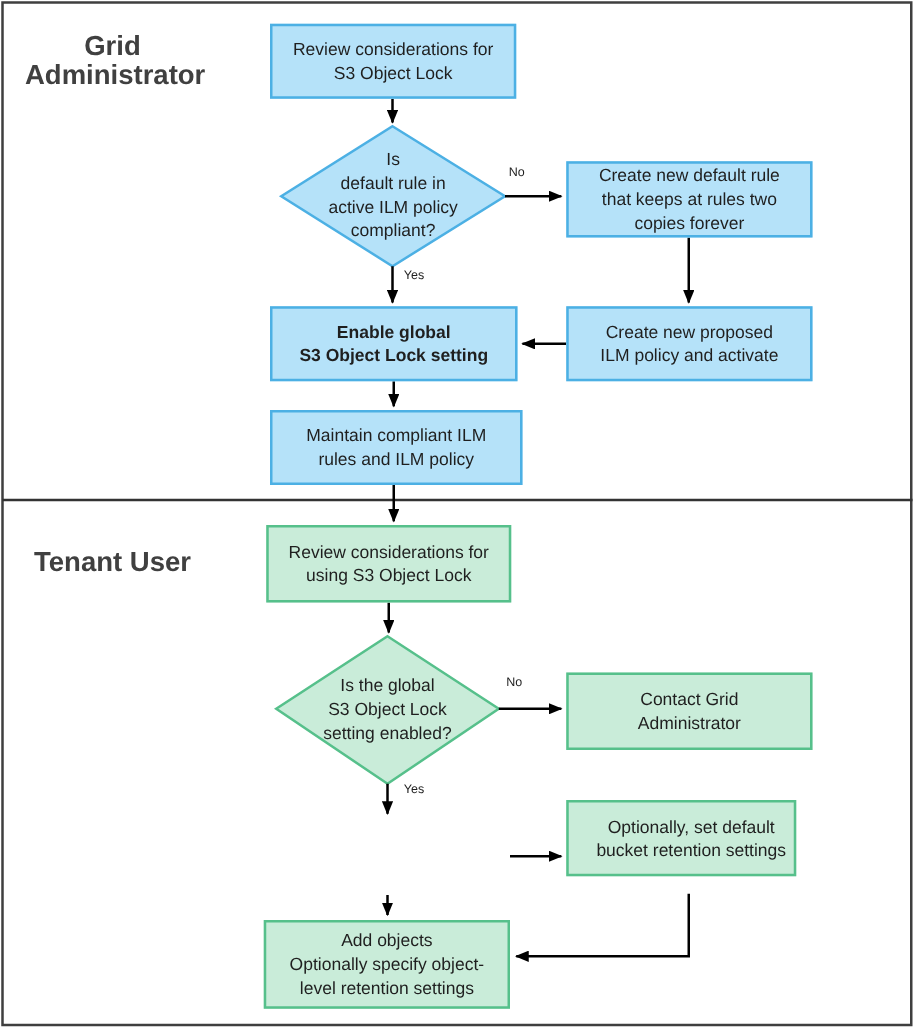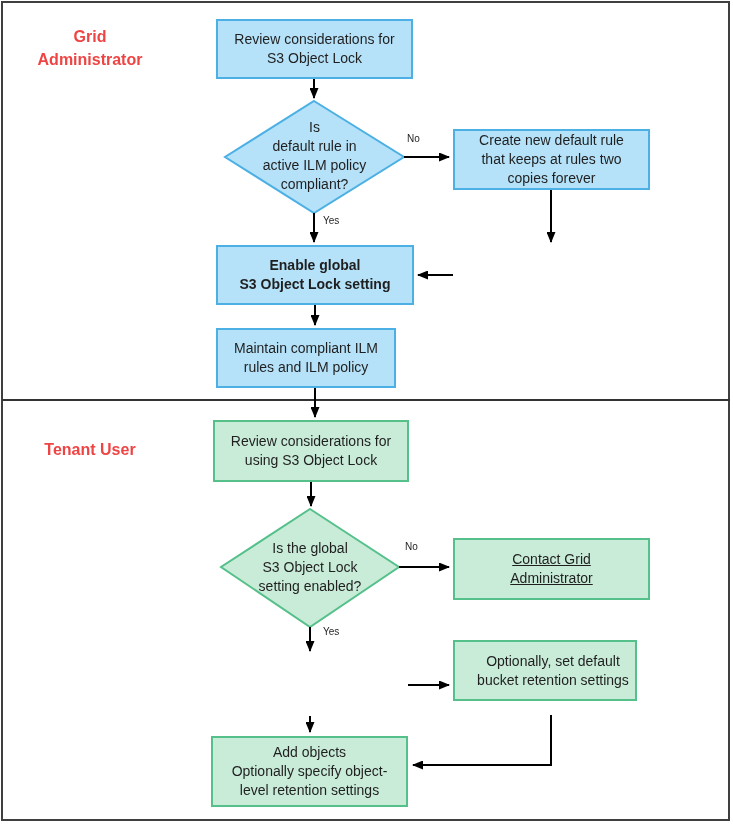--- a/index.html
+++ b/index.html
@@ -24,22 +24,22 @@
   .node.blue{background:var(--grid-admin-fill,#b5e2f9);border-color:var(--grid-admin-border,#4cb0e4);}
   .node.green{background:var(--tenant-fill,#c9ecd9);border-color:var(--tenant-border,#56c08b);}
   .diamond-blue{fill:var(--grid-admin-fill,#b5e2f9);stroke:var(--grid-admin-border,#4cb0e4);stroke-width:2;}
   .diamond-green{fill:var(--tenant-fill,#c9ecd9);stroke:var(--tenant-border,#56c08b);stroke-width:2;}
   .diamond-label{
     position:absolute;text-align:center;white-space:pre-line;
     font-size:14px;line-height:19px;z-index:2;
   }
   .edge-label{position:absolute;font-size:10px;z-index:2;}
   .lane-label{
-    position:absolute;font-weight:bold;font-size:16px;line-height:23px;
-    text-align:center;white-space:pre-line;color:#ef4444;z-index:2;
+    position:absolute;font-weight:bold;font-size:22px;line-height:23px;
+    text-align:center;white-space:pre-line;color:#404040;z-index:2;
   }
   .conn{stroke:var(--connector,#000);stroke-width:2;fill:none;}
 </style>
 </head>
 <body>
 
 <div id="canvas">
 
   <div class="outer-border"></div>
   <div class="lane-divider"></div>
@@ -78,35 +78,37 @@
 
   <div class="diamond-label" style="left:227px;top:118px;width:175px;">Is
 default rule in
 active ILM policy
 compliant?</div>
 
   <div class="node blue" style="left:453px;top:129px;width:197px;height:61px;">Create new default rule
 that keeps at rules two
 copies forever</div>
 
+  <div class="node blue" style="left:453px;top:245px;width:197px;height:60px;">Create new proposed
+ILM policy and activate</div>
 
   <div class="node blue" style="left:216px;top:245px;width:198px;height:60px;font-weight:bold;">Enable global
 S3 Object Lock setting</div>
 
-  <div class="node blue" style="left:216px;top:328px;width:180px;height:60px;">Maintain compliant ILM
+  <div class="node blue" style="left:216px;top:328px;width:202px;height:60px;">Maintain compliant ILM
 rules and ILM policy</div>
 
   <div class="node green" style="left:213px;top:420px;width:196px;height:62px;">Review considerations for
 using S3 Object Lock</div>
 
   <div class="diamond-label" style="left:225px;top:539px;width:170px;">Is the global
 S3 Object Lock
 setting enabled?</div>
 
-  <div class="node green" style="left:453px;top:538px;width:197px;height:62px;text-decoration:underline;">Contact Grid
+  <div class="node green" style="left:453px;top:538px;width:197px;height:62px;">Contact Grid
 Administrator</div>
 
 
   <div class="node green" style="left:453px;top:640px;width:184px;height:61px;padding-left:16px;">Optionally, set default
 bucket retention settings</div>
 
   <div class="node green" style="left:211px;top:736px;width:197px;height:71px;">Add objects
 Optionally specify object-
 level retention settings</div>
 

